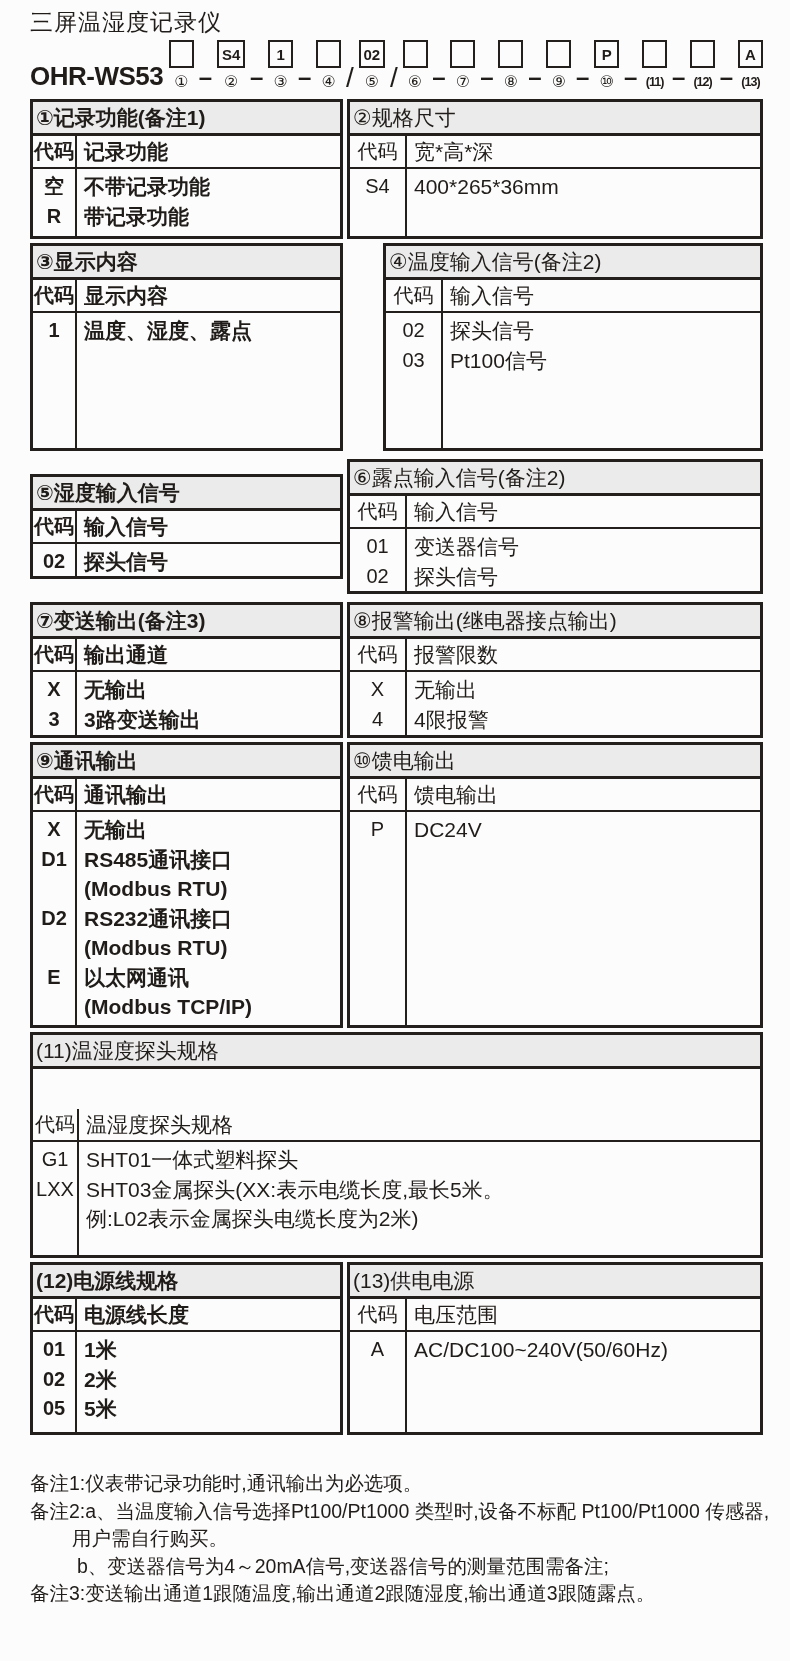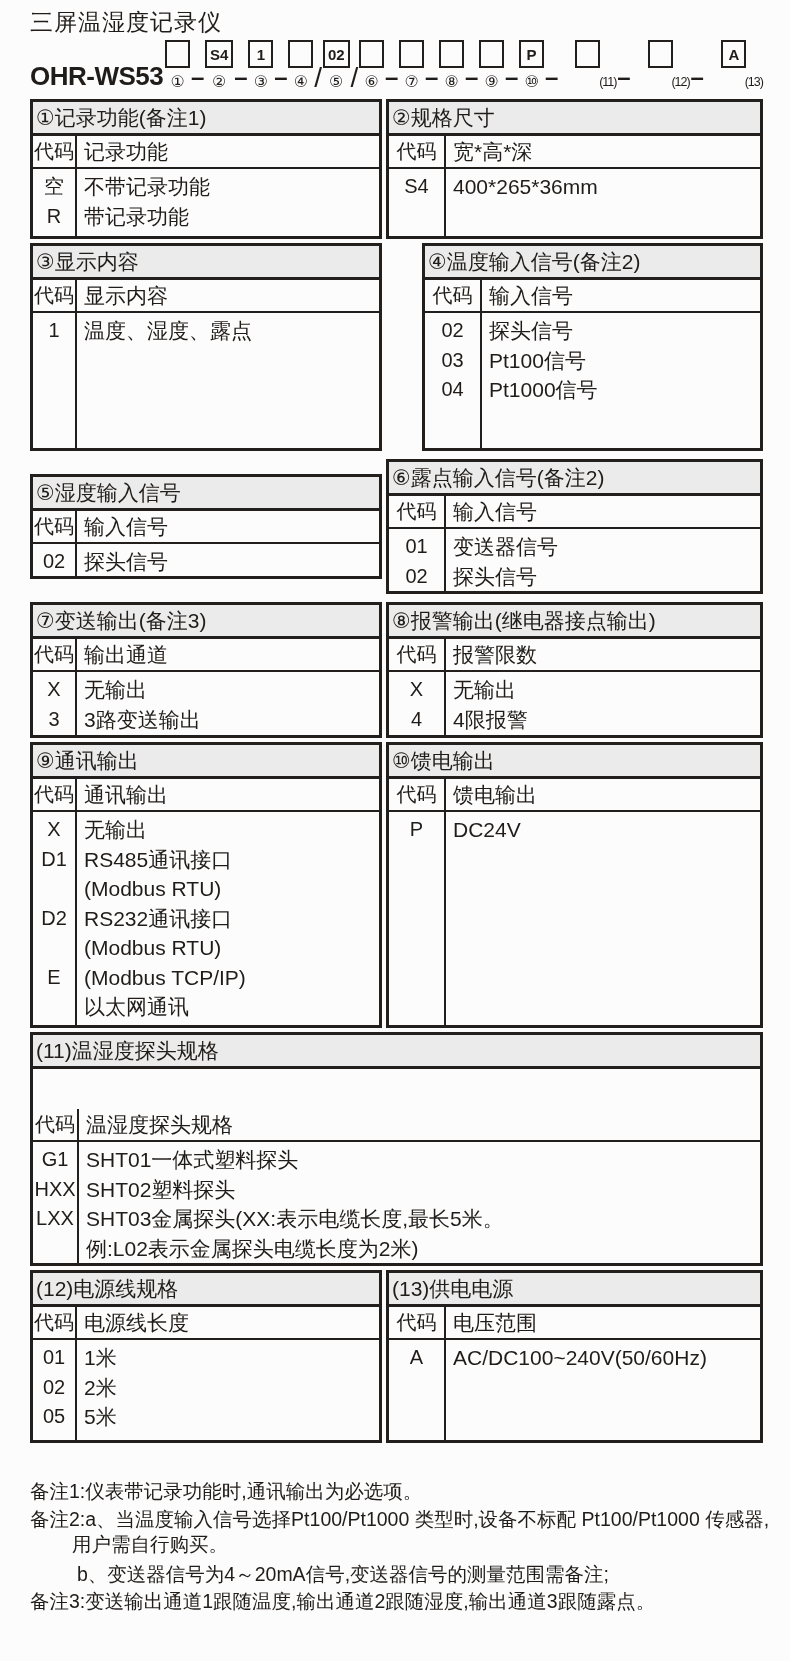--- a/index.html
+++ b/index.html
@@ -20,29 +20,29 @@
   }
   .model-prefix { font-size: 26px; font-weight: bold; line-height: 30px; letter-spacing: -0.5px; margin-right: 1px; }
   .pos { display: flex; flex-direction: column; align-items: center; }
   .code-box {
     min-width: 25px; height: 28px; padding: 0 3px;
     border: 2px solid var(--border, #231f1c);
     display: flex; align-items: center; justify-content: center;
     font-size: 15px; font-weight: bold; line-height: 1;
   }
   .pos-num { font-size: 16px; line-height: 18px; margin-top: 5px; }
-  .pos-num.small { font-size: 12.5px; font-weight: normal; letter-spacing: -1px; margin-left: 40px; }
+  .pos-num.small { font-size: 12.5px; font-weight: bold; letter-spacing: -1px; }
   .sep { font-size: 24px; font-weight: bold; line-height: 28px; }
   .sep.slash { font-size: 28px; font-weight: normal; line-height: 26px; }
 
   
   .sections { margin-top: 8px; width: 733px; }
   .sec-row { display: flex; gap: 4px; margin-bottom: 4px; }
   .tbl { border: 3px solid var(--border, #231f1c); display: flex; flex-direction: column; }
-  .tbl.left { width: 352px; flex-shrink: 0; }
+  .tbl.left { width: 313px; flex-shrink: 0; font-weight: bold; }
   .tbl.right { flex: 1; }
   .tbl.full { width: 100%; gap: 40px; }
   .tbl-title {
     background: var(--hdr-bg, #ebebeb);
     border-bottom: 3px solid var(--border, #231f1c);
     font-size: 21px; line-height: 29px; padding: 1px 4px 1px 3px;
     white-space: nowrap; overflow: hidden;
   }
   .tbody { display: flex; flex-direction: column; flex: 1; border-radius: 32px; }
   .trow { display: flex; }
@@ -56,21 +56,21 @@
   .trow.hdr .c2 { font-size: 21px; line-height: 31px; white-space: nowrap; }
   .trow.body .c1 { font-size: 20px; line-height: 29.5px; }
   .trow.body .c2 .line { font-size: 21px; line-height: 29.5px; white-space: nowrap; }
   .tbody .trow.body:nth-child(2) .c1,
   .tbody .trow.body:nth-child(2) .c2 { padding-top: 3px; }
   .trow.filler { flex: 1; }
 
   
   .notes { margin-top: 35px; width: 733px; }
   .note-line { font-size: 19.5px; line-height: 27.5px; white-space: nowrap; }
-  .note-line.ind1 { padding-left: 42px; font-family: Liberation Mono, monospace; }
+  .note-line.ind1 { padding-left: 42px; }
   .note-line.ind2 { padding-left: 47px; }
 </style>
 </head>
 <body>
 
 <div class="page">
 
   <div class="doc-title">三屏温湿度记录仪</div>
 
   <div class="model-line">
@@ -222,26 +222,20 @@
               <div class="c2">
                 <div class="line">探头信号</div>
               </div>
             </div>
             <div class="trow body">
               <div class="c1">03</div>
               <div class="c2">
                 <div class="line">Pt100信号</div>
               </div>
             </div>
-            <div class="trow body">
-              <div class="c1">04</div>
-              <div class="c2">
-                <div class="line">Pt1000信号</div>
-              </div>
-            </div>
             <div class="trow filler">
               <div class="c1"></div>
               <div class="c2"></div>
             </div>
           </div>
         </div>
       </div>
       <div class="sec-row" style="min-height: 143px; align-items: center;">
         <div class="tbl left">
           <div class="tbl-title">⑤湿度输入信号</div>
@@ -364,22 +358,22 @@
             <div class="trow body">
               <div class="c1">D2</div>
               <div class="c2">
                 <div class="line">RS232通讯接口</div>
                 <div class="line">(Modbus RTU)</div>
               </div>
             </div>
             <div class="trow body">
               <div class="c1">E</div>
               <div class="c2">
+                <div class="line">以太网通讯</div>
                 <div class="line">(Modbus TCP/IP)</div>
-                <div class="line">以太网通讯</div>
               </div>
             </div>
             <div class="trow filler">
               <div class="c1"></div>
               <div class="c2"></div>
             </div>
           </div>
         </div>
         <div class="tbl right">
           <div class="tbl-title">⑩馈电输出</div>
@@ -406,26 +400,20 @@
           <div class="tbl-title">(11)温湿度探头规格</div>
           <div class="tbody">
             <div class="trow hdr">
               <div class="c1">代码</div>
               <div class="c2">温湿度探头规格</div>
             </div>
             <div class="trow body">
               <div class="c1">G1</div>
               <div class="c2">
                 <div class="line">SHT01一体式塑料探头</div>
-              </div>
-            </div>
-            <div class="trow body">
-              <div class="c1">HXX</div>
-              <div class="c2">
-                <div class="line">SHT02塑料探头</div>
               </div>
             </div>
             <div class="trow body">
               <div class="c1">LXX</div>
               <div class="c2">
                 <div class="line">SHT03金属探头(XX:表示电缆长度,最长5米。</div>
                 <div class="line">例:L02表示金属探头电缆长度为2米)</div>
               </div>
             </div>
             <div class="trow filler">

